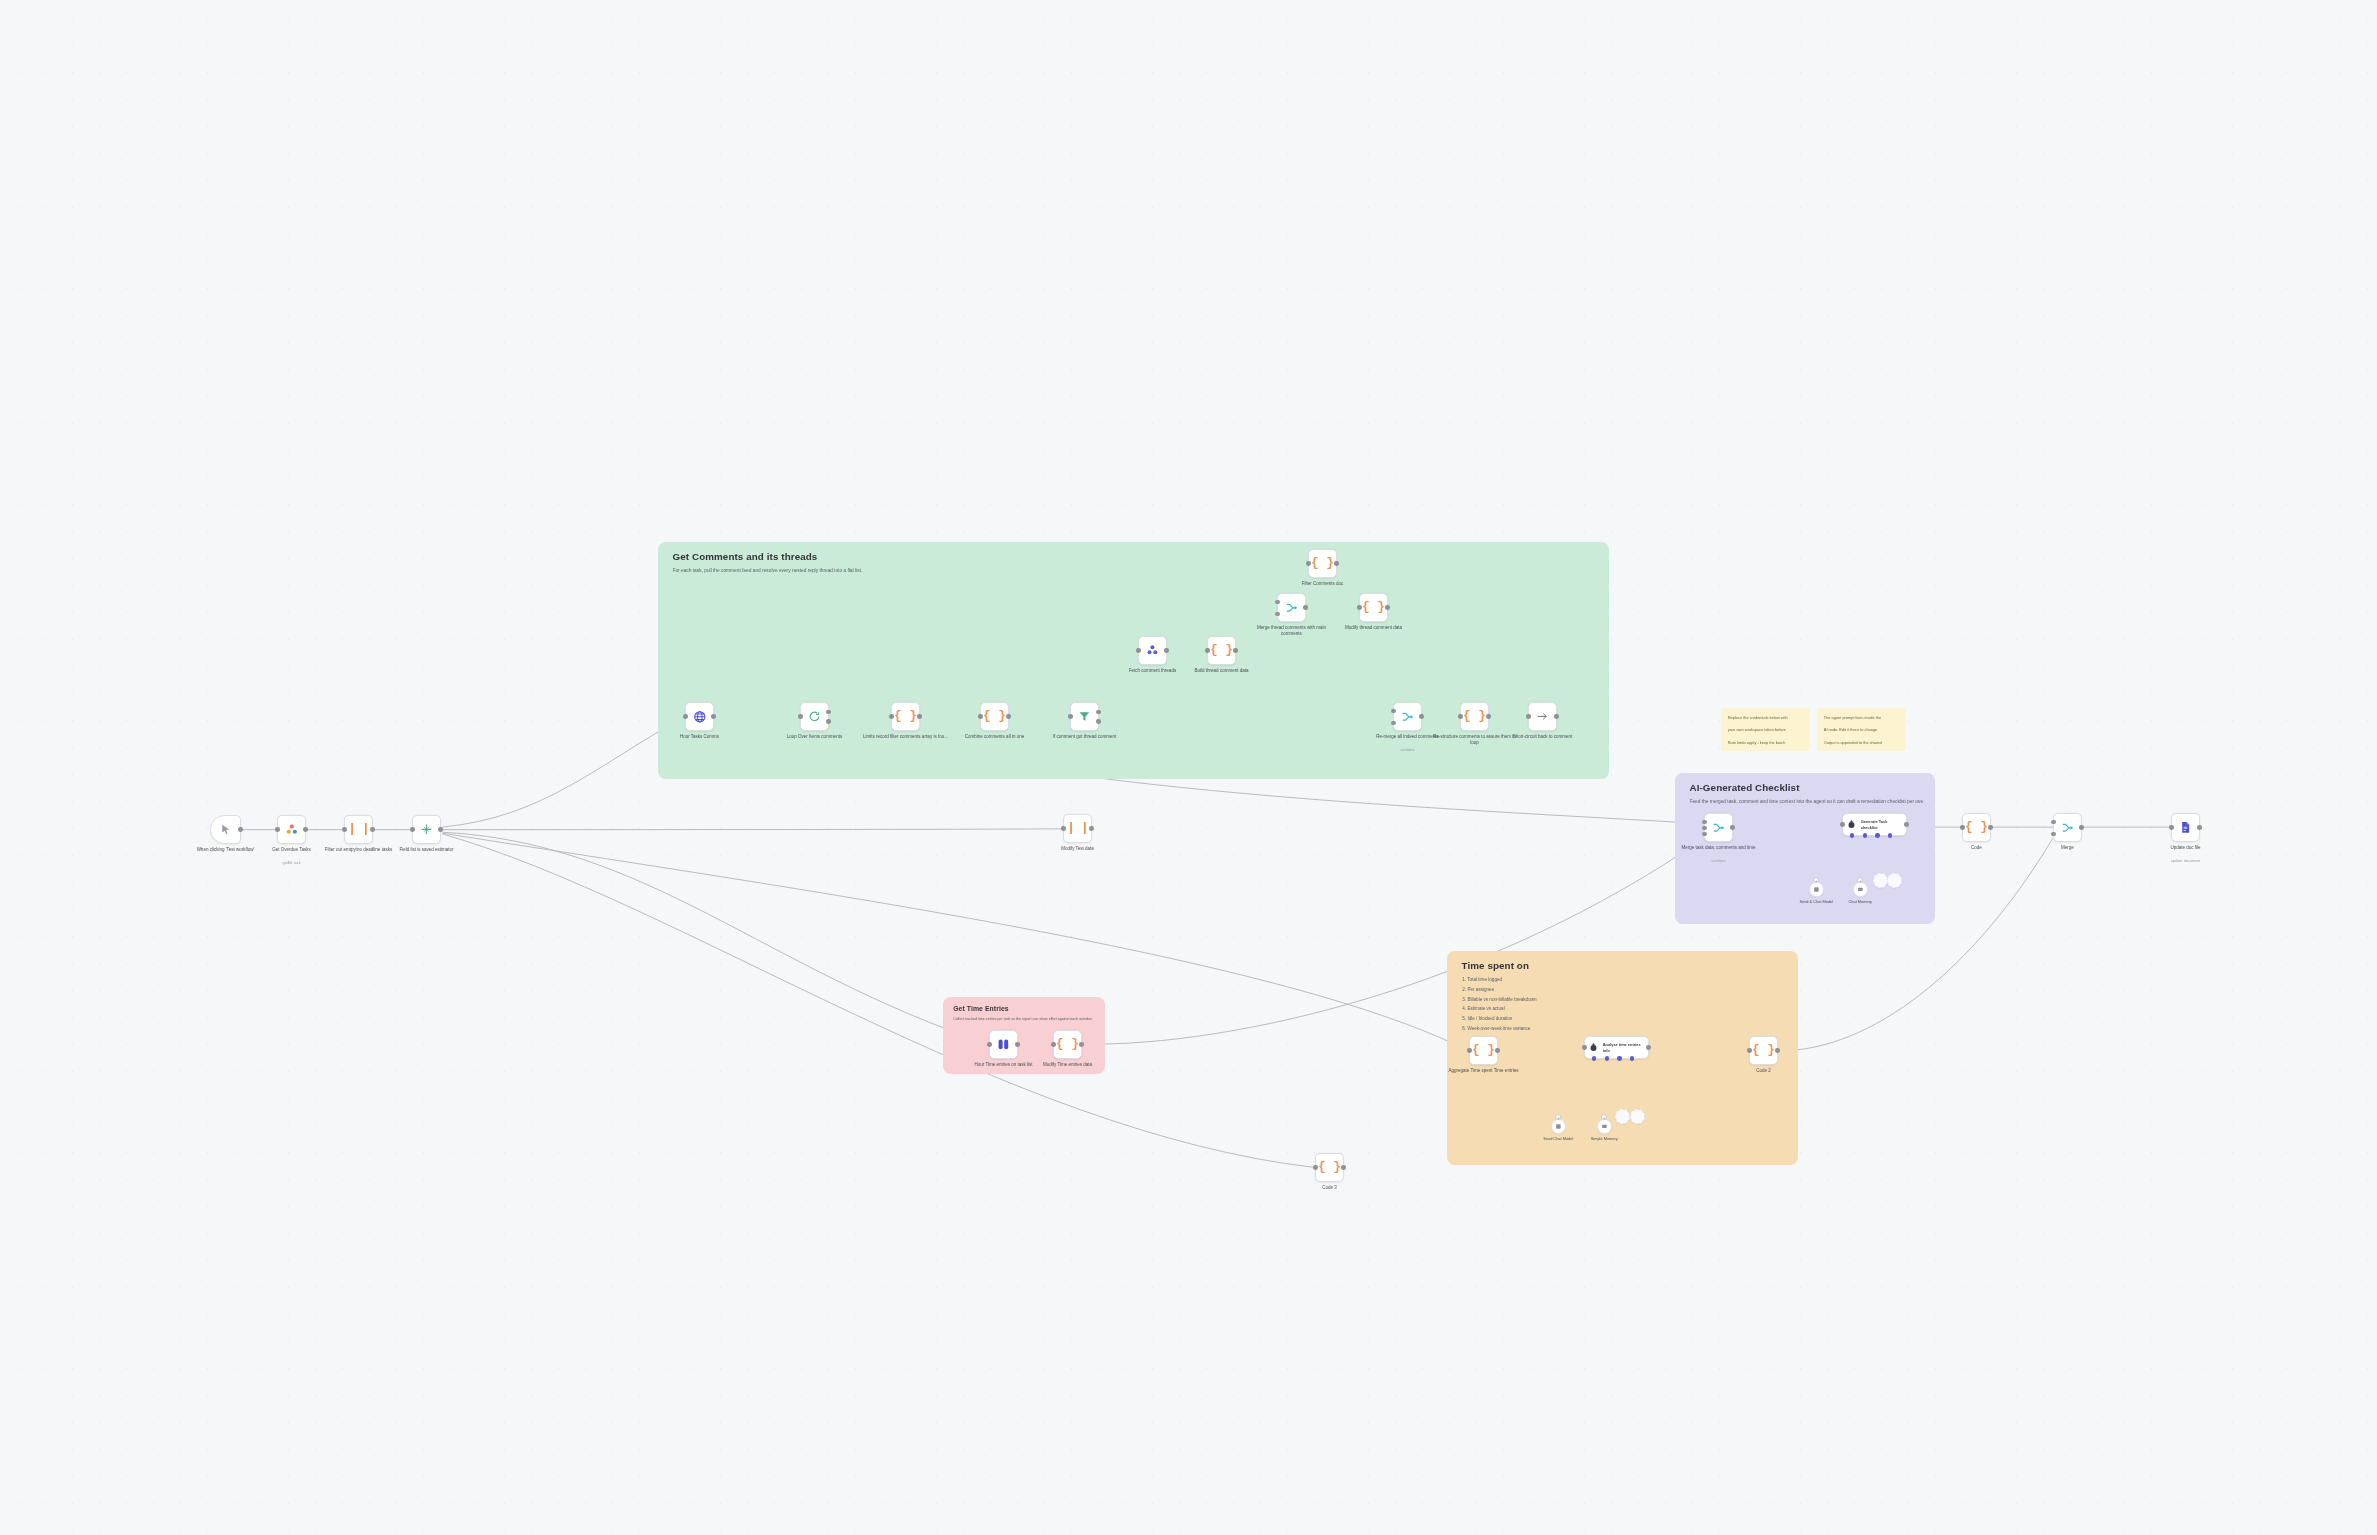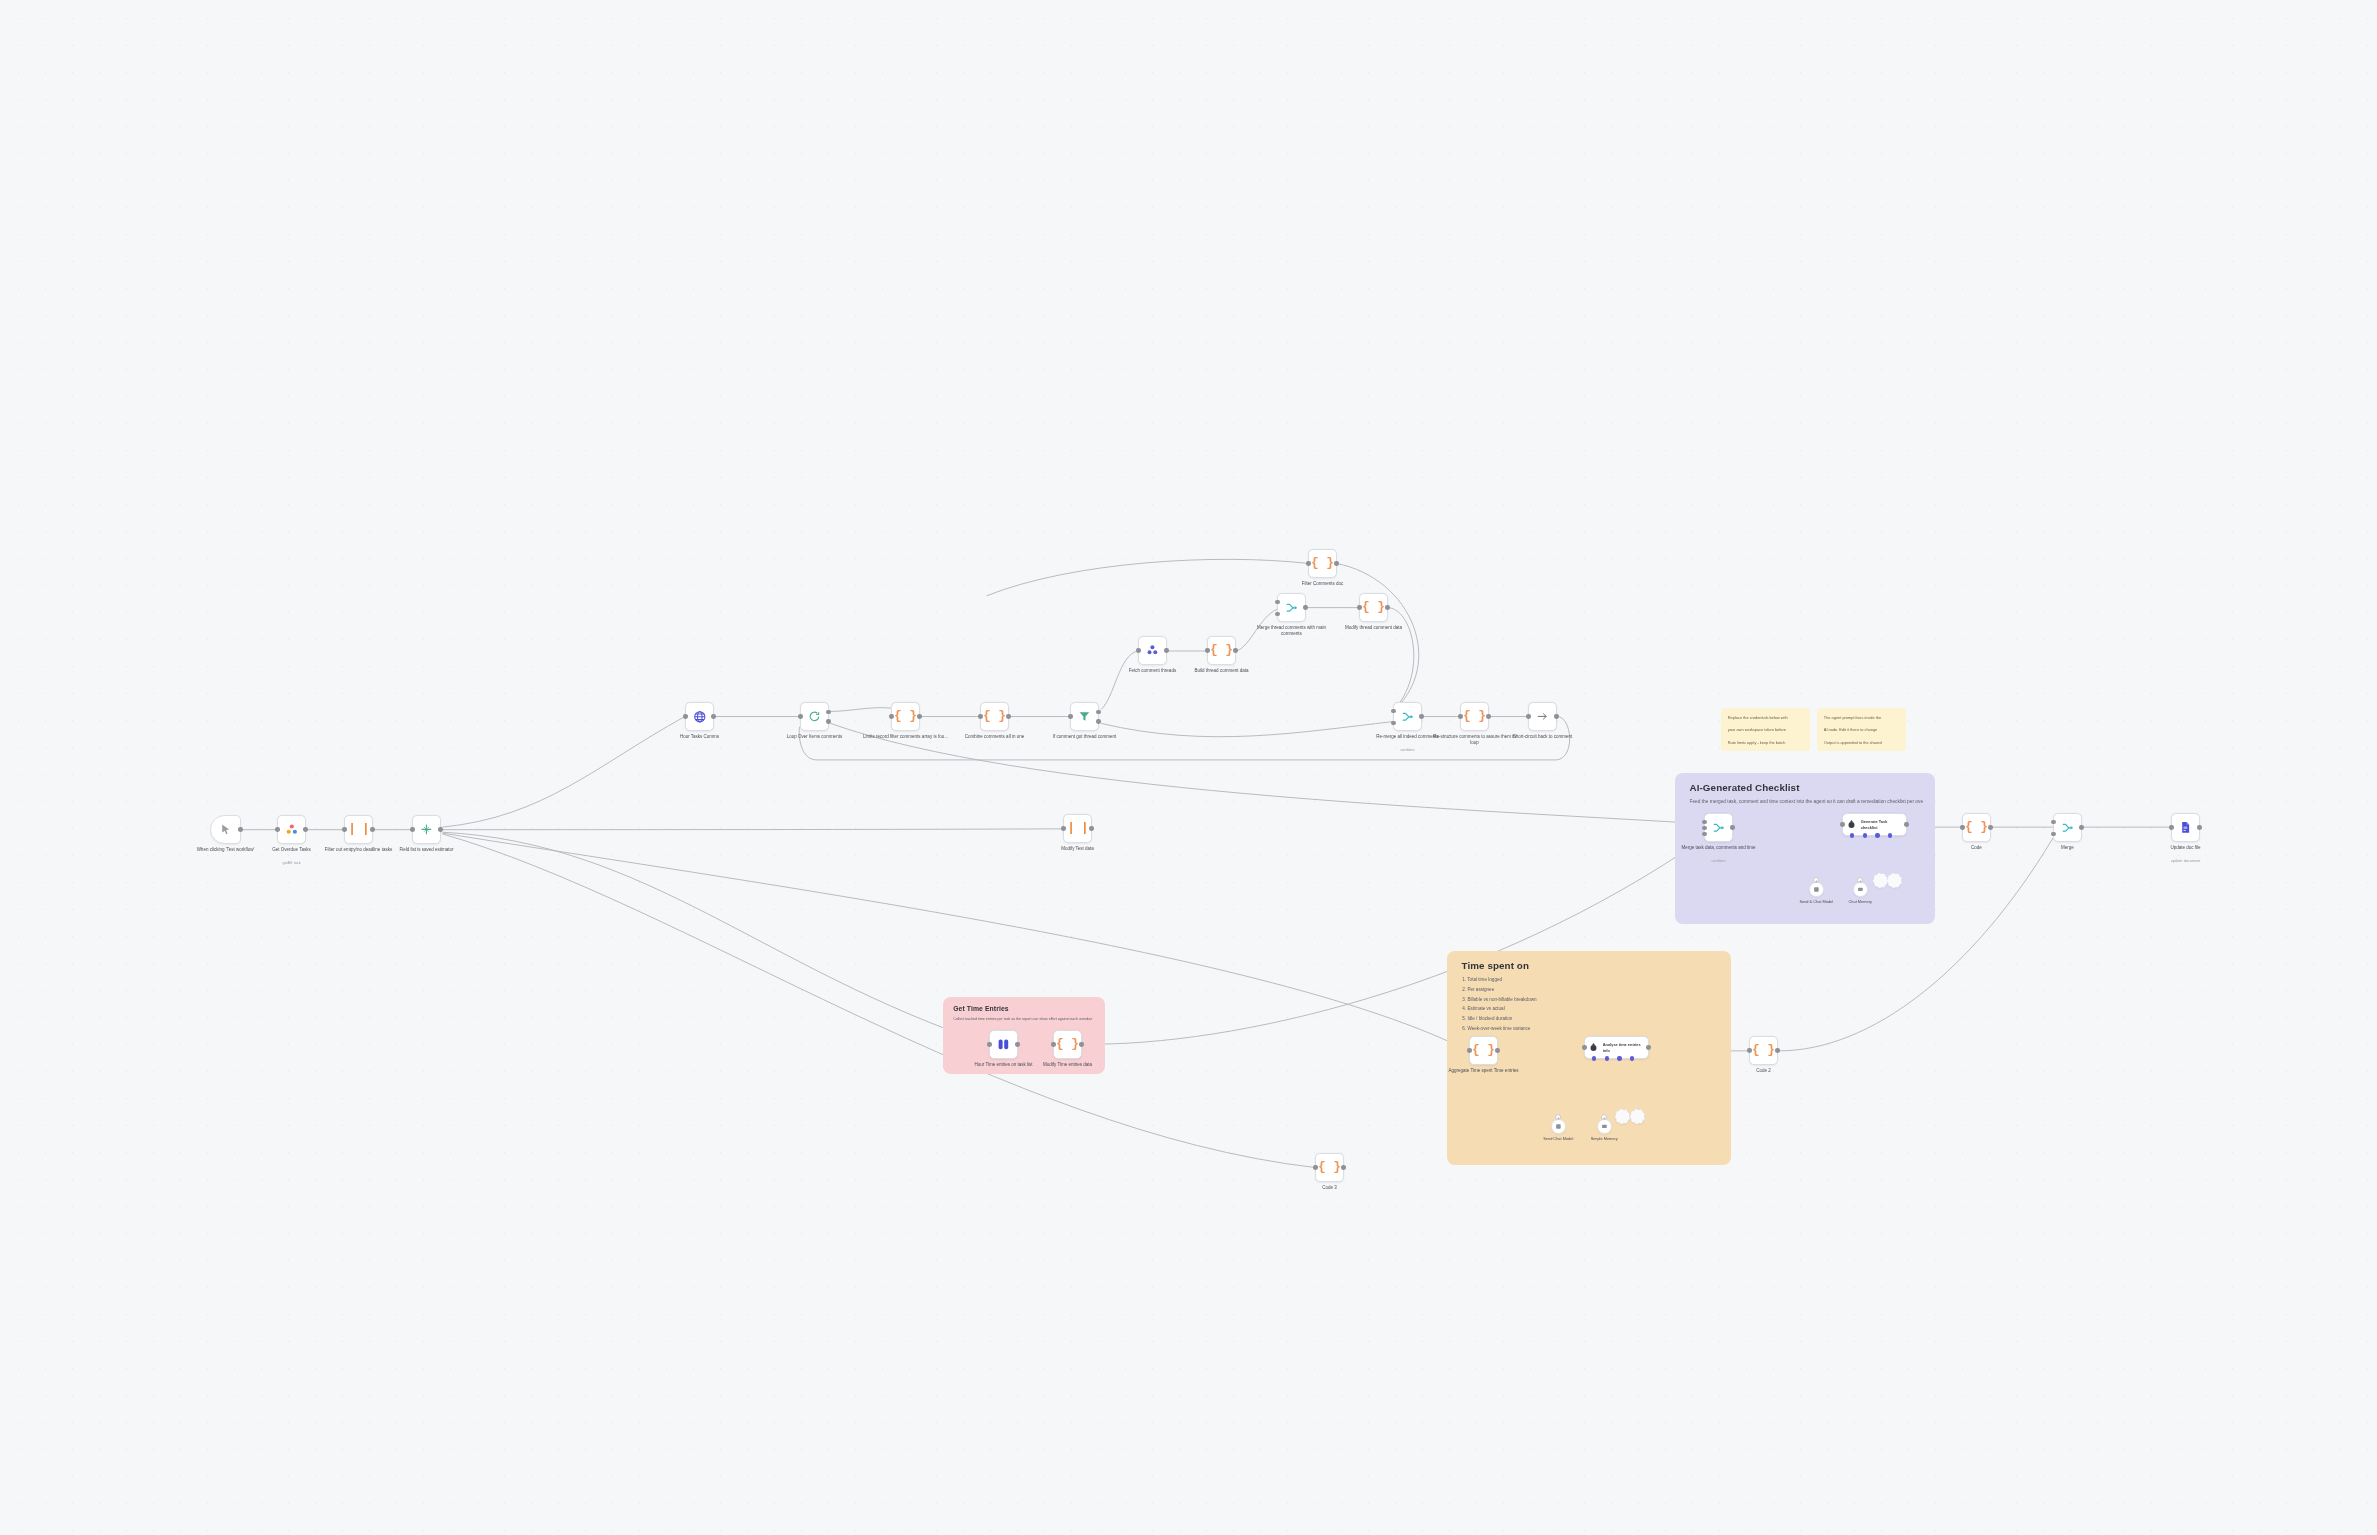--- a/index.html
+++ b/index.html
@@ -208,27 +208,31 @@
       <path d="M2209,984 L2209,1026"></path>
       <path d="M2226,984 L2226,1026"></path>
       <path d="M1872,1248 C1868,1280 1836,1290 1831,1307"></path>
       <path d="M1889,1248 C1889,1285 1885,1292 1885,1307"></path>
       <path d="M1906,1248 L1906,1303"></path>
       <path d="M1923,1248 L1923,1303"></path>
     </g>
   </svg>
 
 
+  <div class="group" style="left:658px;top:542px;width:951px;height:237px;background:#c9ebd8;">
+    <div class="g-title">Get Comments and its threads</div>
+    <div class="g-sub">For each task, pull the comment feed and resolve every nested reply thread into a flat list.</div>
+  </div>
 
   <div class="group" style="left:943px;top:997px;width:162px;height:77px;background:#f8cfd3;">
     <div class="g-title" style="font-size:6.8px;top:7.7px;left:10.2px;">Get Time Entries</div>
     <div class="g-sub" style="top:19px;left:10.2px;font-size:3.6px;">Collect tracked time entries per task so the report can show effort against each overdue item.</div>
   </div>
 
-  <div class="group" style="left:1447px;top:951px;width:284px;height:214px;background:#f5dcb3;">
+  <div class="group" style="left:1447px;top:951px;width:351px;height:214px;background:#f5dcb3;">
     <div class="g-title">Time spent on</div>
     <div class="g-list">
       <div>1. Total time logged</div>
       <div>2. Per assignee</div>
       <div>3. Billable vs non-billable breakdown</div>
       <div>4. Estimate vs actual</div>
       <div>5. Idle / blocked duration</div>
       <div>6. Week-over-week time variance</div>
     </div>
   </div>

